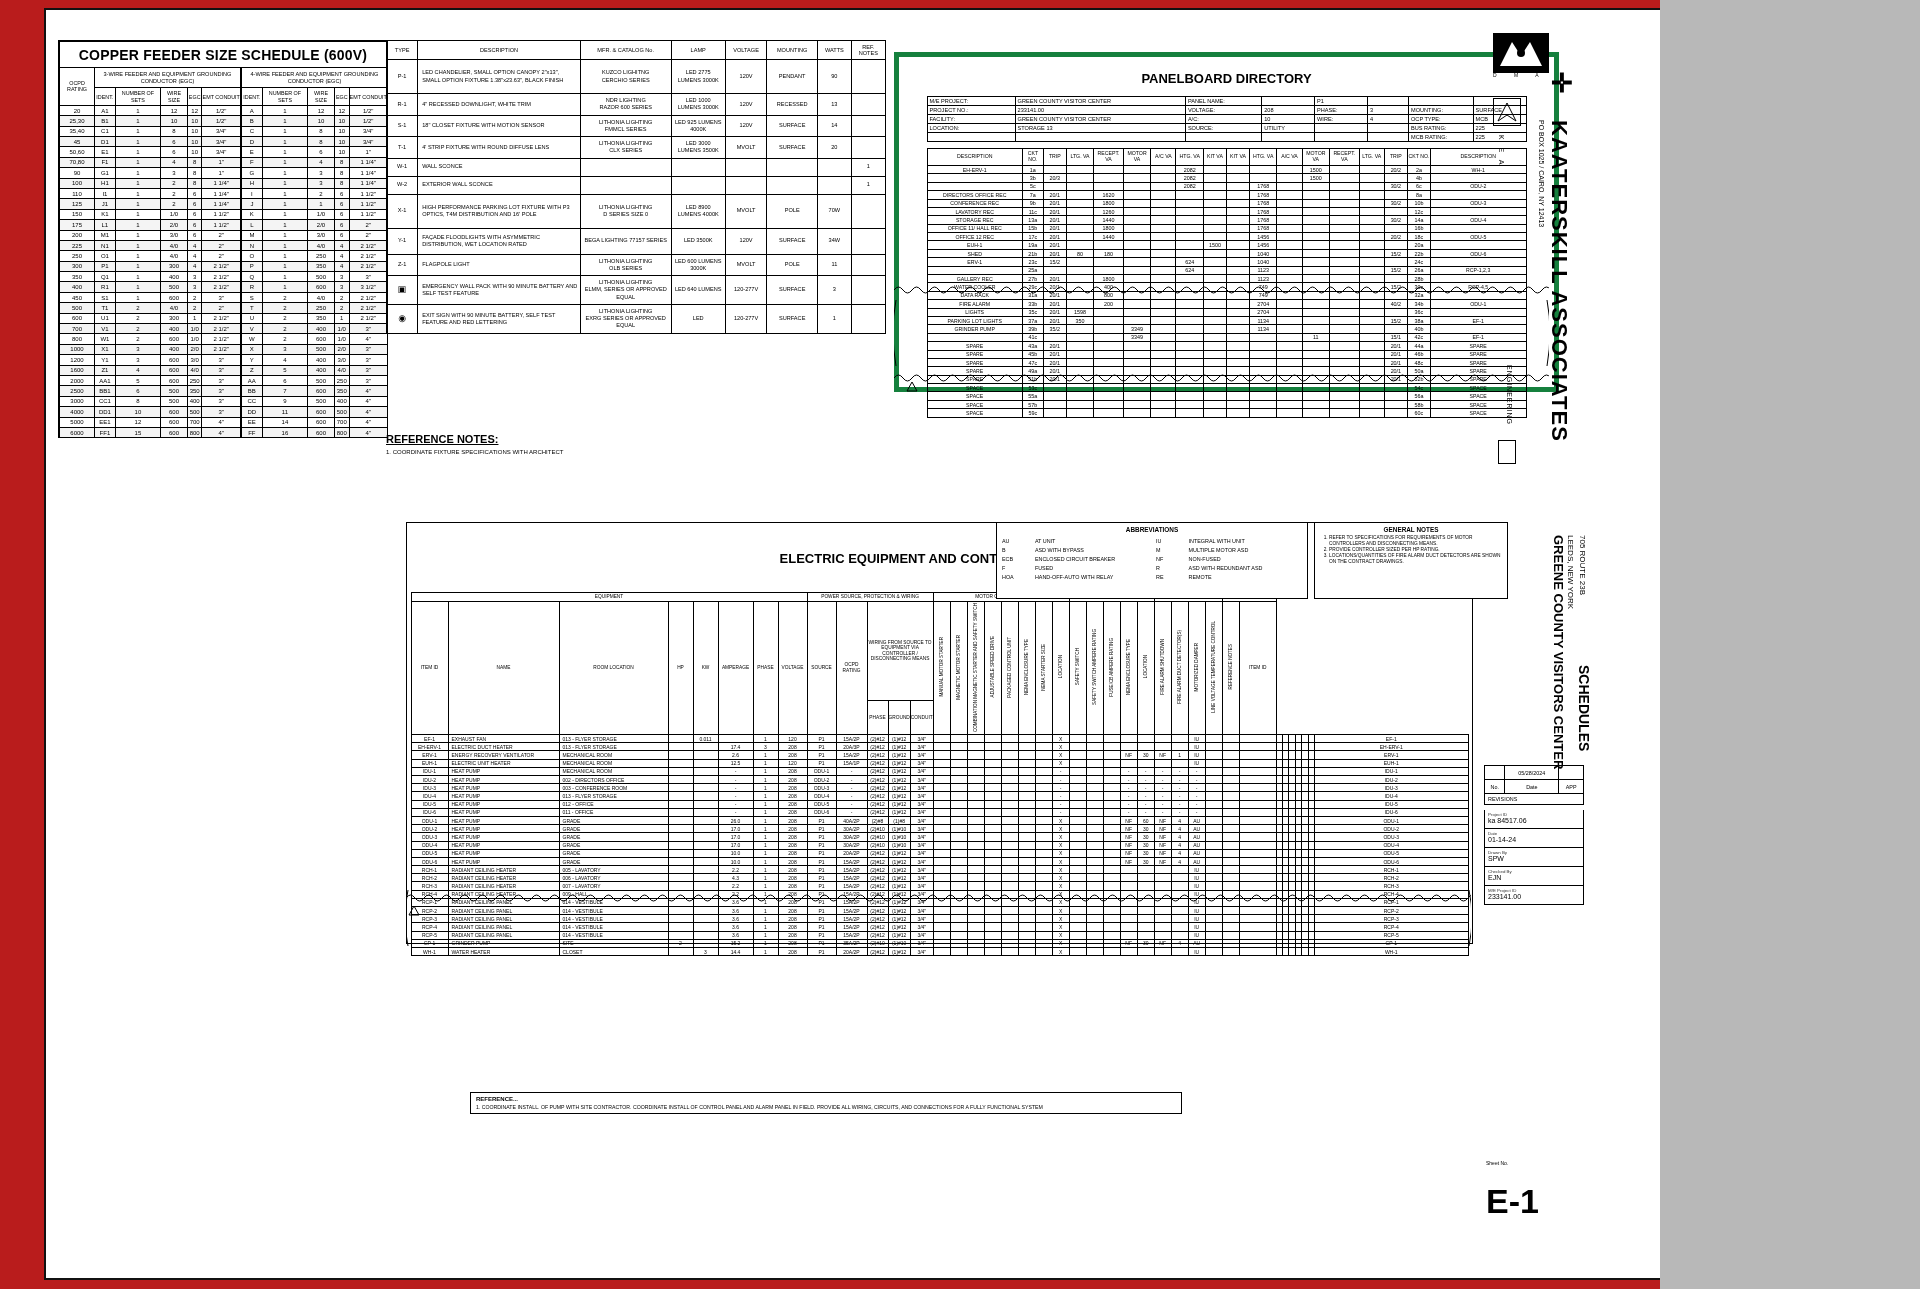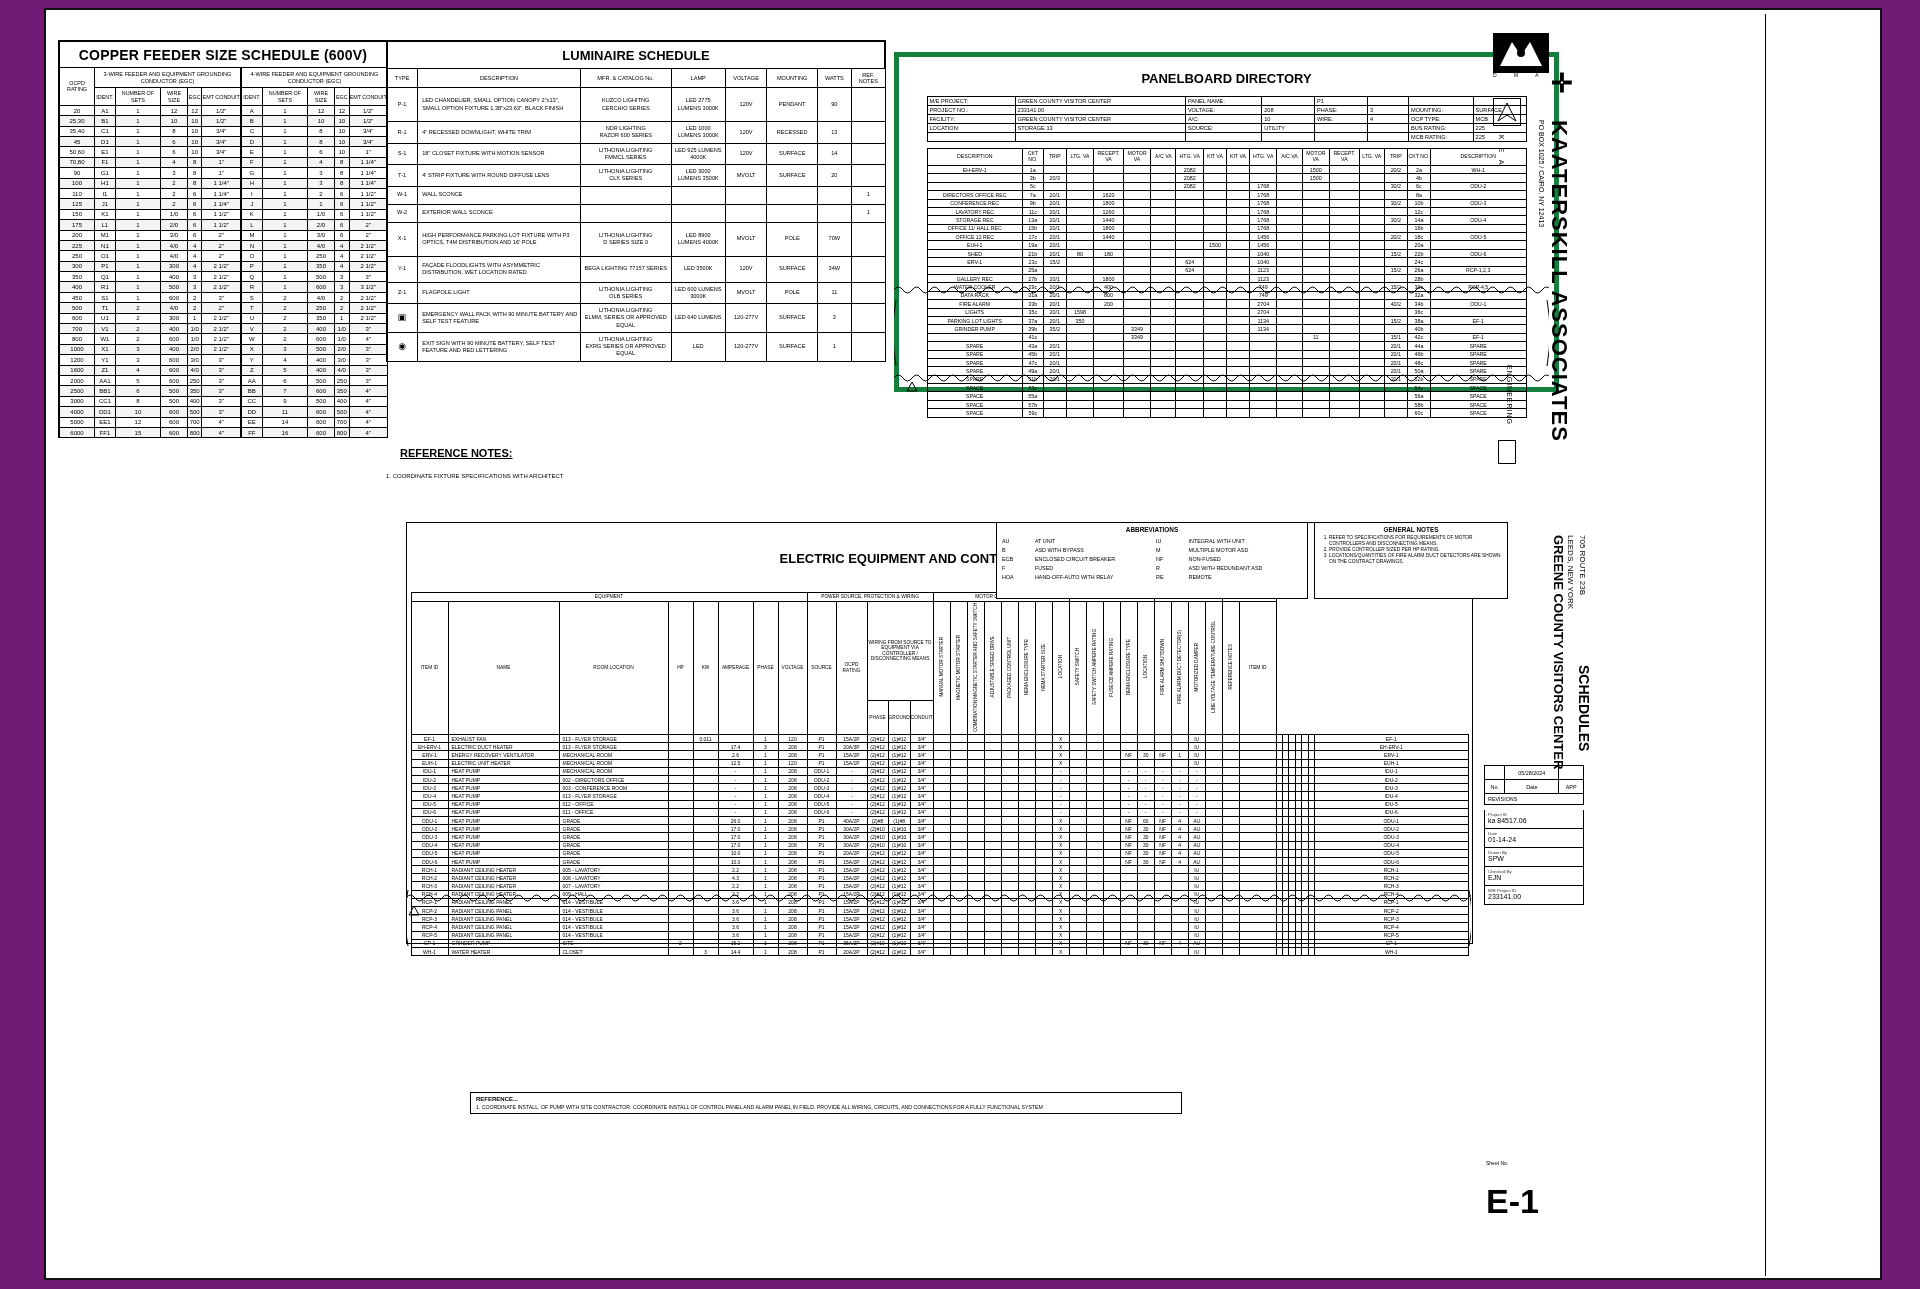--- a/index.html
+++ b/index.html
@@ -1,17 +1,17 @@
 <!DOCTYPE html>
 <html><head>
 <meta charset="utf-8">
 <style>
   html,body{margin:0;padding:0;background:#b8b8b8;}
   body{font-family:"Liberation Sans",sans-serif;}
-  #sheet{position:relative;width:1920px;height:1289px;background:#701a75;overflow:hidden;}
+  #sheet{position:relative;width:1660px;height:1289px;background:#b91c1c;overflow:hidden;}
   #paper{position:absolute;left:44px;top:8px;width:1838px;height:1272px;background:#fff;border:2px solid #111;box-sizing:border-box;}
   .tbl{border-collapse:collapse;}
   .tbl td,.tbl th{border:1px solid #000;padding:0;text-align:center;vertical-align:middle;font-weight:normal;}
   .blk{position:absolute;}
 
   
   #copper{left:12px;top:30px;width:330px;}
   #copper .title{border:2px solid #000;border-bottom:none;font:bold 14px "Liberation Sans",sans-serif;text-align:center;padding:5px 0 4px;letter-spacing:.2px;}
   #copperTbl{width:330px;font-size:5.6px;}
   #copperTbl th{font-size:5.4px;line-height:1.15;padding:2px 0;}
@@ -21,21 +21,21 @@
   #copperTbl tr:nth-child(even) td{background:#f4f4f4;}
 
   
   #lum{left:340px;top:30px;width:500px;}
   #lum .title{border:2px solid #000;border-bottom:none;font:bold 13px "Liberation Sans",sans-serif;text-align:center;padding:6px 0 5px;}
   #lumTbl{width:500px;font-size:5.6px;}
   #lumTbl th{font-size:5.6px;padding:3px 1px;}
   #lumTbl td{padding:3px 2px;font-size:5.6px;line-height:1.3;}
   #lumTbl td.d{text-align:left;padding-left:4px;}
   .refnotes{position:absolute;left:340px;top:423px;width:420px;}
-  .refnotes h4{margin:14px;font:bold 11px "Liberation Sans",sans-serif;text-decoration:underline;}
+  .refnotes h4{margin:0;font:bold 11px "Liberation Sans",sans-serif;text-decoration:underline;}
   .refnotes p{margin:4px 0 0;font-size:6px;}
 
   
   #panel{left:848px;top:42px;width:655px;border:5px solid #15803d;height:330px;background:#fff;}
   #panel .ptitle{text-align:center;font:bold 13px "Liberation Sans",sans-serif;padding:14px 0 10px;}
   #pinfo{margin:0 auto;width:600px;font-size:5.6px;}
   #pinfo td{height:8px;padding:0 2px;text-align:left;}
   #pgrid{margin:6px auto 0;width:600px;font-size:5.2px;}
   #pgrid th{font-size:5.2px;line-height:1.15;padding:2px 0;}
   #pgrid td{height:7.4px;font-size:5.4px;}
@@ -525,21 +525,20 @@
               <td>16</td>
               <td>600</td>
               <td>800</td>
               <td>4"</td>
             </tr>
           </tbody>
     </table>
   </div>
 
   <div class="blk" id="lum">
-    <div class="title">LUMINAIRE SCHEDULE</div>
     <table class="tbl" id="lumTbl">
       <thead>
             <tr id="lumHead">
               <th style="width: 30px;">TYPE</th>
               <th style="width: 175px;">DESCRIPTION</th>
               <th style="width: 95px;">MFR. &amp; CATALOG No.</th>
               <th style="width: 55px;">LAMP</th>
               <th style="width: 40px;">VOLTAGE</th>
               <th style="width: 50px;">MOUNTING</th>
               <th style="width: 32px;">WATTS</th>

